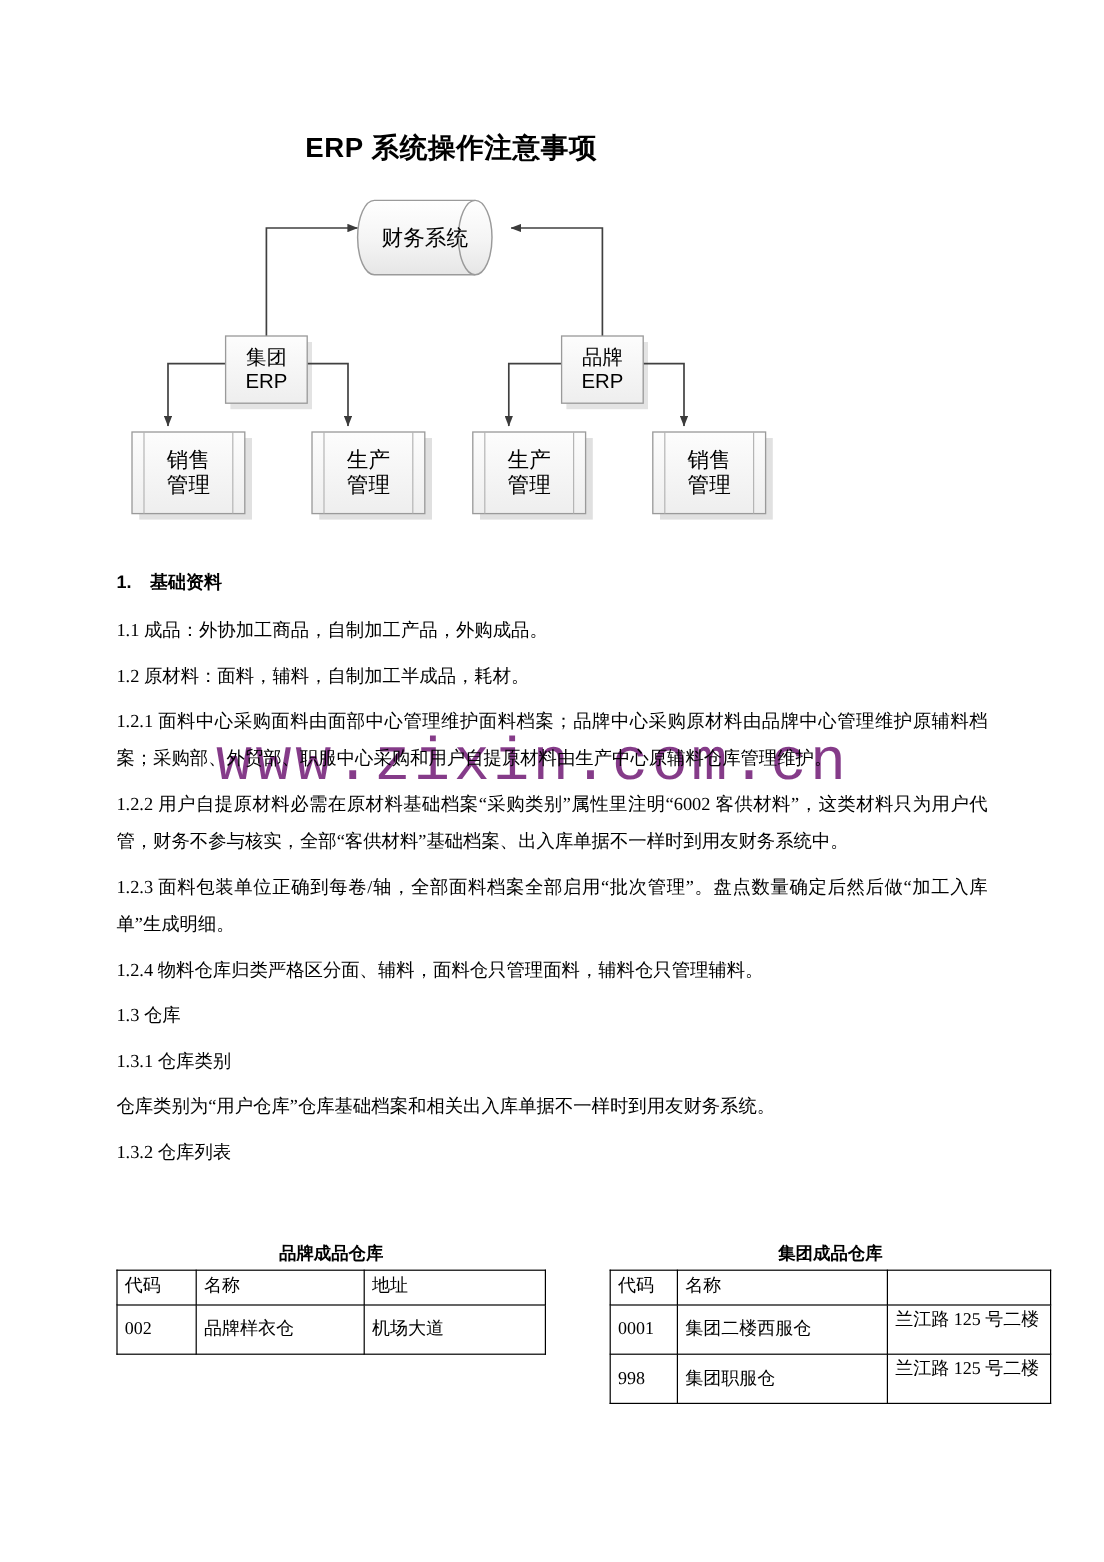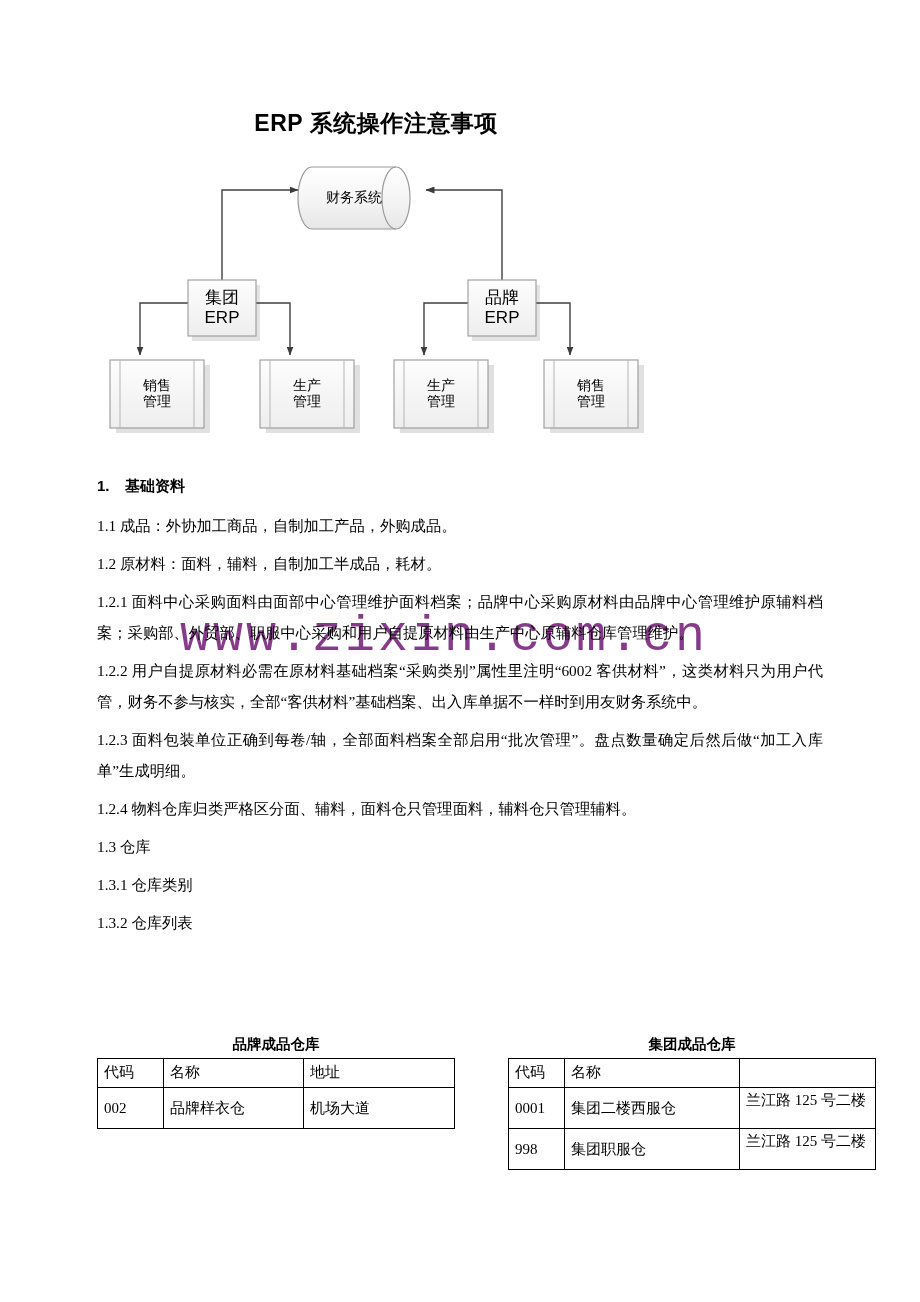--- a/index.html
+++ b/index.html
@@ -39,22 +39,22 @@
     left: 100px; top: 155px;
     width: 720px; height: 300px;
   }
   .diagram svg { display: block; }
   .node-label {
     position: absolute;
     display: flex;
     align-items: center;
     justify-content: center;
     text-align: center;
-    font-family: Liberation Serif, serif;
-    font-size: 14px;
+    font-family: Liberation Sans, sans-serif;
+    font-size: 18px;
     line-height: 1.15;
     pointer-events: none;
     white-space: pre-line;
   }
   .node-label.sans { font-family: "Liberation Sans", "DejaVu Sans", sans-serif; font-size: 17px; }
 
   
   .body-text {
     position: absolute;
     left: 97px;
@@ -227,20 +227,21 @@
       <span class="num">1.</span><span>基础资料</span>
     </p>
     <p class="para">1.1 成品：外协加工商品，自制加工产品，外购成品。</p>
     <p class="para">1.2 原材料：面料，辅料，自制加工半成品，耗材。</p>
     <p class="para">1.2.1 面料中心采购面料由面部中心管理维护面料档案；品牌中心采购原材料由品牌中心管理维护原辅料档案；采购部、外贸部、职服中心采购和用户自提原材料由生产中心原辅料仓库管理维护。</p>
     <p class="para">1.2.2 用户自提原材料必需在原材料基础档案“采购类别”属性里注明“6002 客供材料”，这类材料只为用户代管，财务不参与核实，全部“客供材料”基础档案、出入库单据不一样时到用友财务系统中。</p>
     <p class="para">1.2.3 面料包装单位正确到每卷/轴，全部面料档案全部启用“批次管理”。盘点数量确定后然后做“加工入库单”生成明细。</p>
     <p class="para">1.2.4 物料仓库归类严格区分面、辅料，面料仓只管理面料，辅料仓只管理辅料。</p>
     <p class="para">1.3 仓库</p>
     <p class="para">1.3.1 仓库类别</p>
+    <p class="para">仓库类别为“用户仓库”仓库基础档案和相关出入库单据不一样时到用友财务系统。</p>
     <p class="para">1.3.2 仓库列表</p>
   </div>
 
   <div class="tables-wrap">
 
     <div class="tbl-block left">
       <div class="tbl-caption">品牌成品仓库</div>
       <table class="wh">
         <colgroup>
             <col class="lt-c0">

